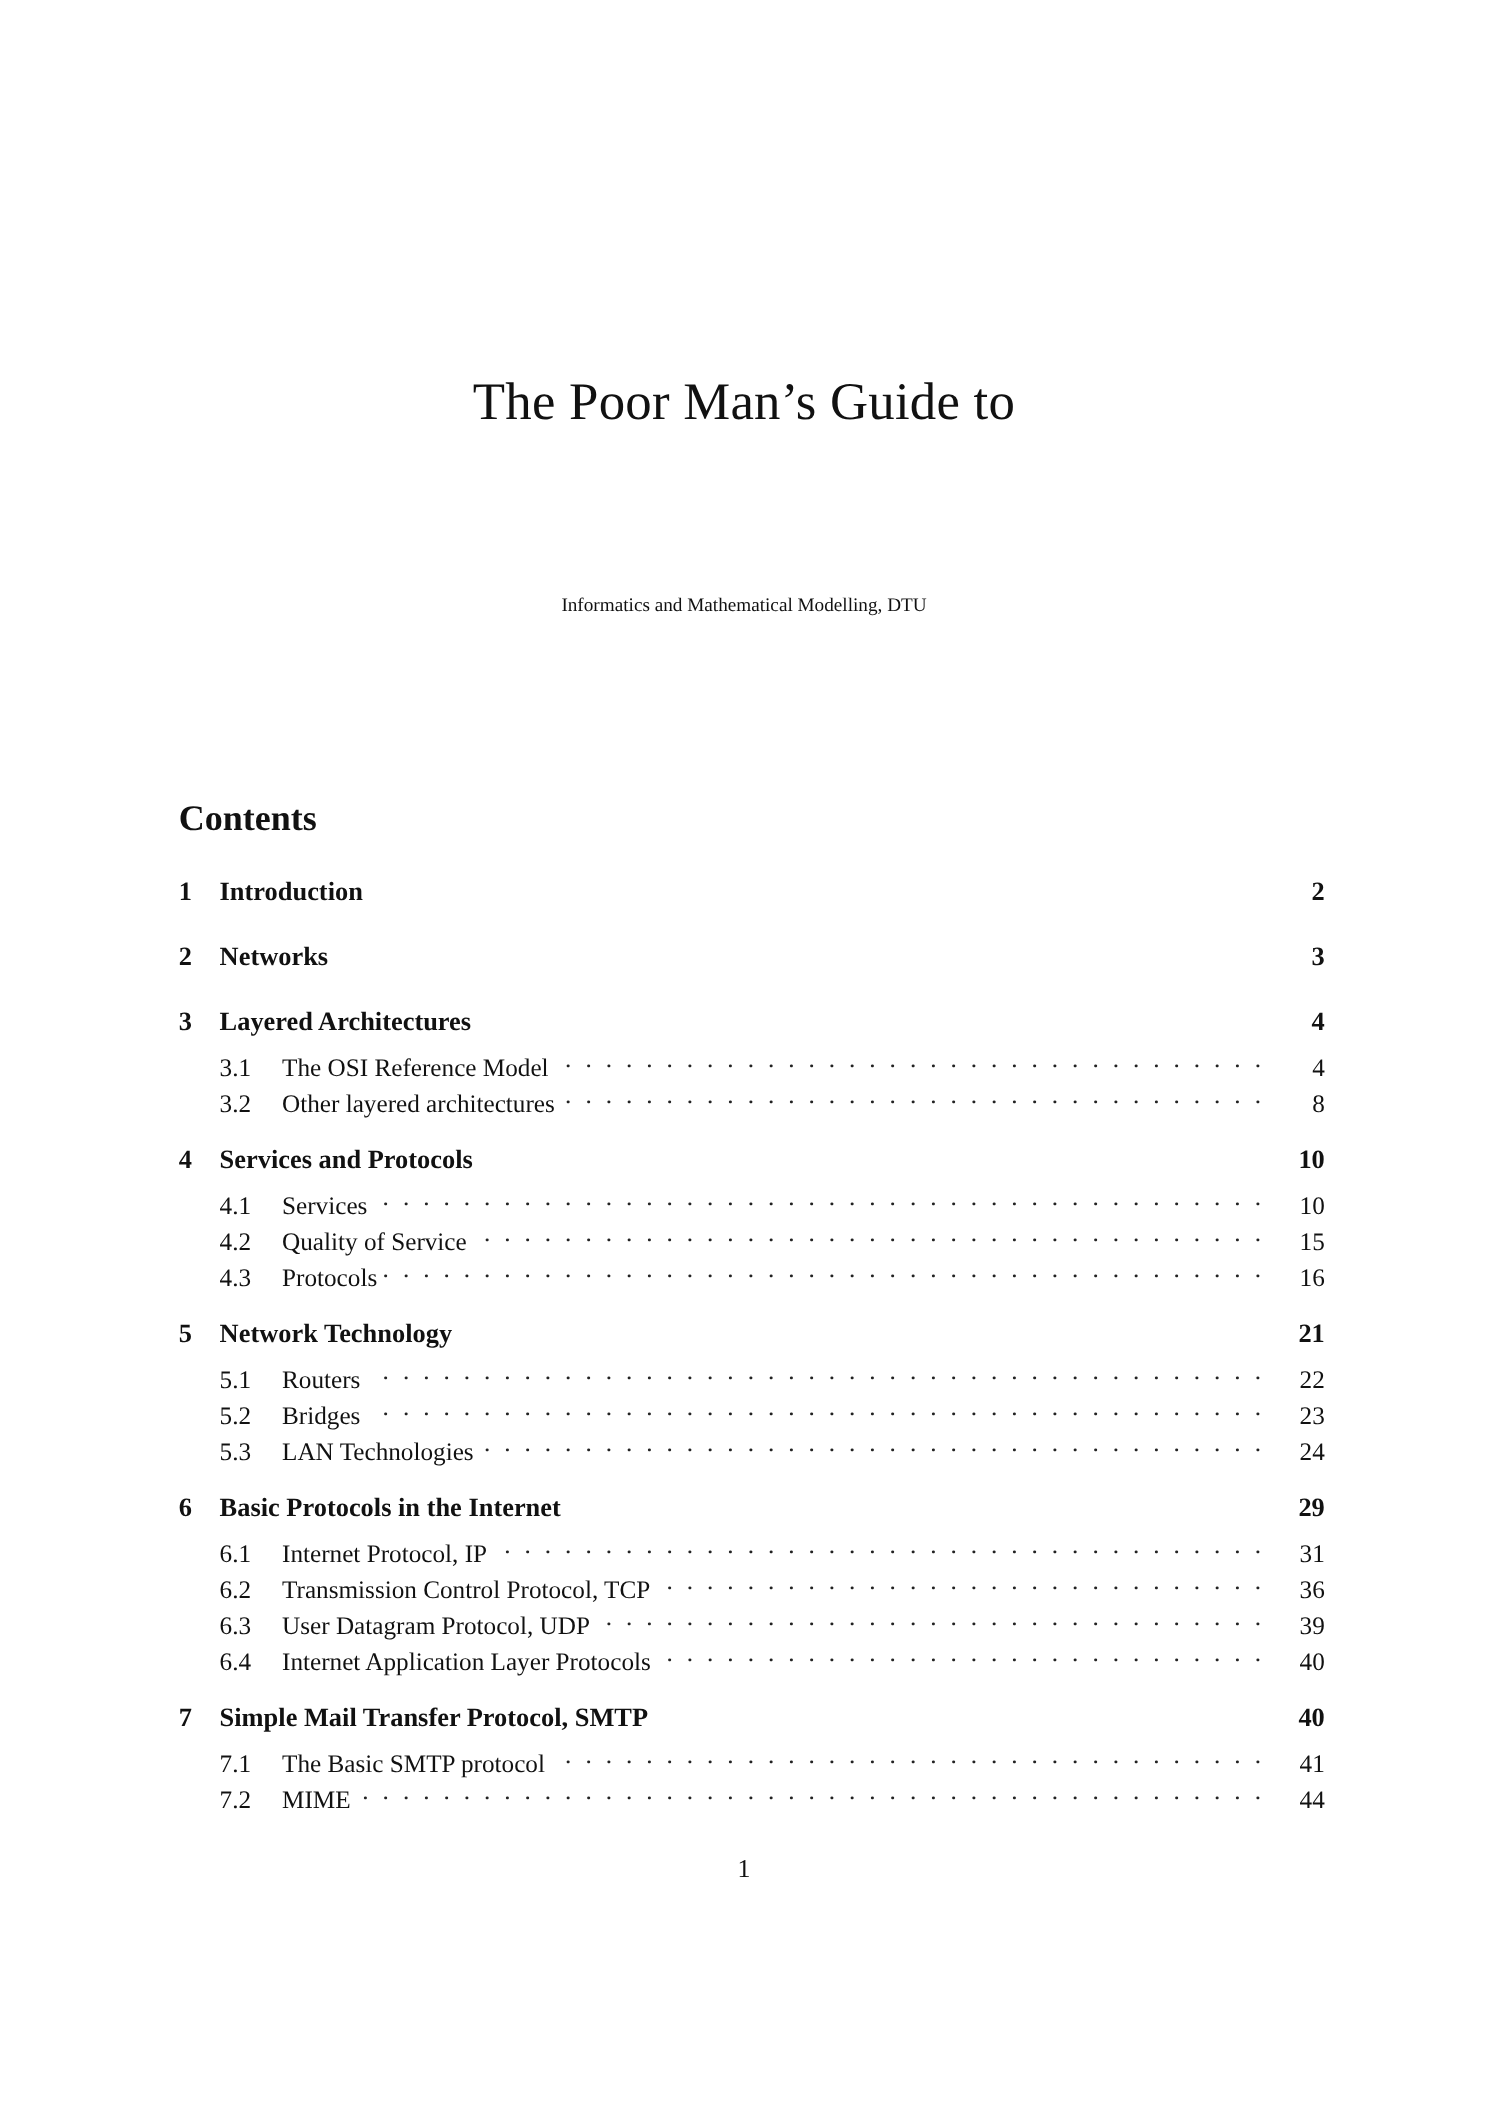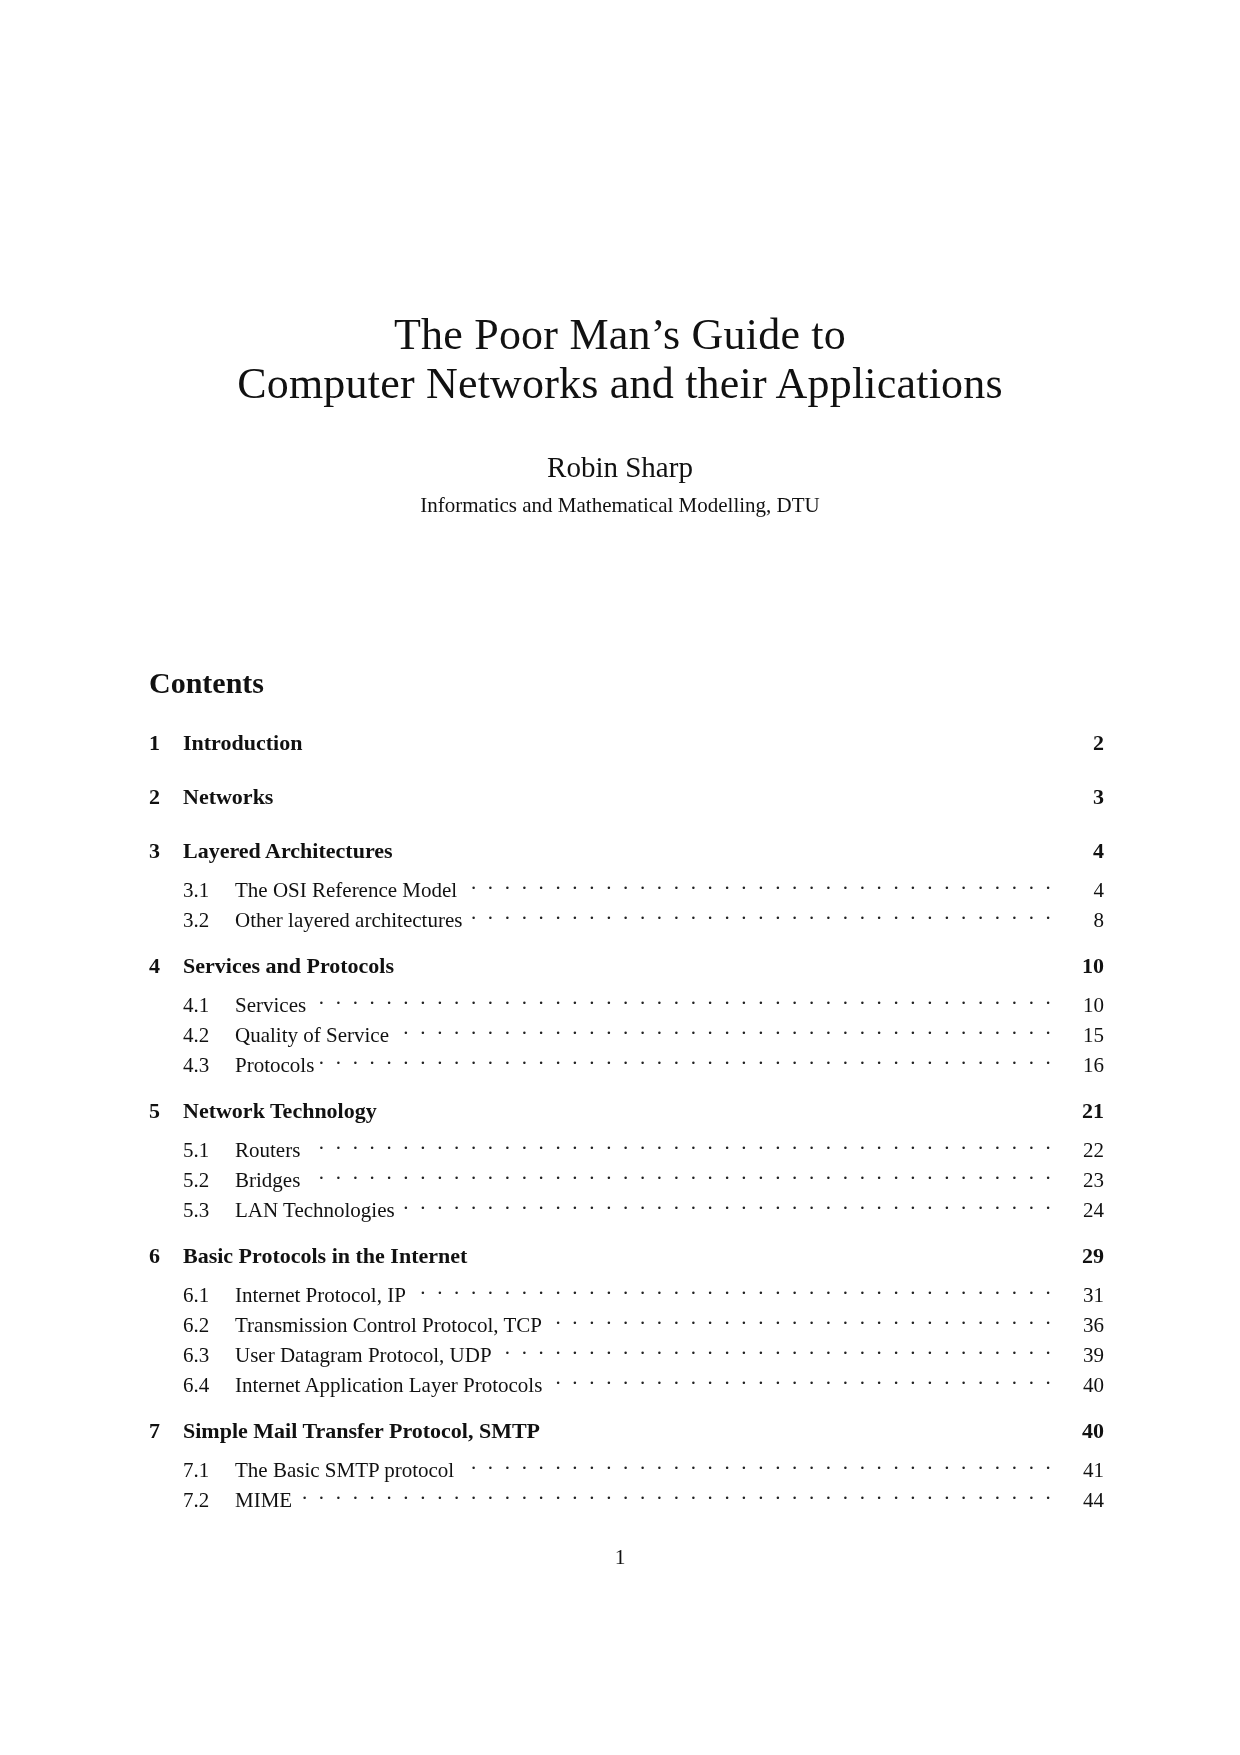--- a/index.html
+++ b/index.html
@@ -33,21 +33,21 @@
     font-size: 44px;
     line-height: 50px;
     font-weight: normal;
     letter-spacing: 0.2px;
   }
   .author {
     font-size: 29px;
     line-height: 34px;
   }
   .affil {
-    font-size: 21px;
+    font-size: 16px;
     line-height: 26px;
   }
   .date {
     font-size: 29px;
     line-height: 34px;
   }
   .contents-heading {
     position: absolute;
     left: 149px;
     top: 660px;
@@ -127,23 +127,21 @@
     font-size: 21.5px;
     line-height: 26px;
   }
 </style>
 </head>
 <body>
 
 <div class="page">
 
   <div class="center-line title-line" style="top:310px;">The Poor Man’s Guide to</div>
-  <div class="center-line title-line" style="top:359px;">Computer Networks and their Applications</div>
-
-  <div class="center-line author" style="top:450px;">Robin Sharp</div>
+
   <div class="center-line affil" style="top:492px;">Informatics and Mathematical Modelling, DTU</div>
 
 
   <h2 class="contents-heading">Contents</h2>
 
   <div class="toc">
 
     <div class="toc-row sec-row" style="top:728px;">
       <span class="sec-num">1</span>
       <span class="entry-title">Introduction</span>

